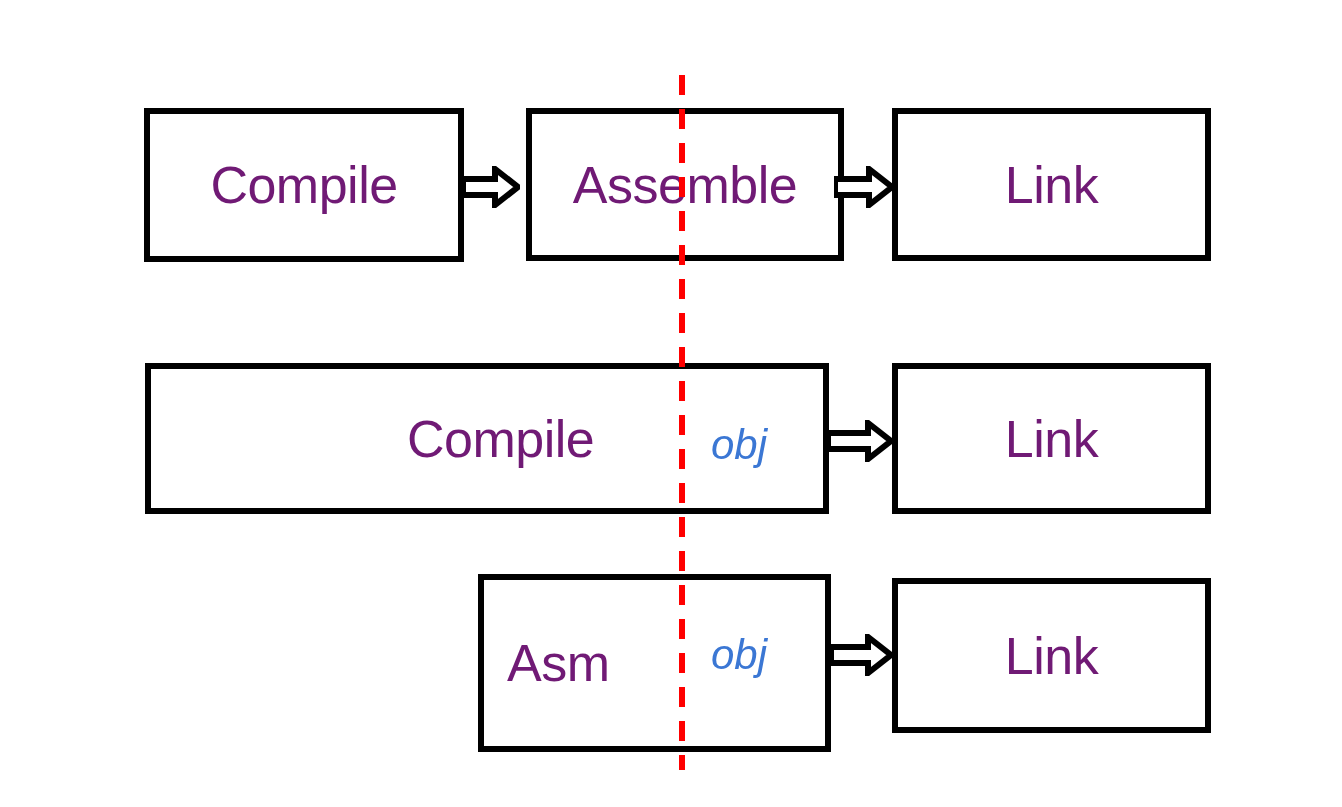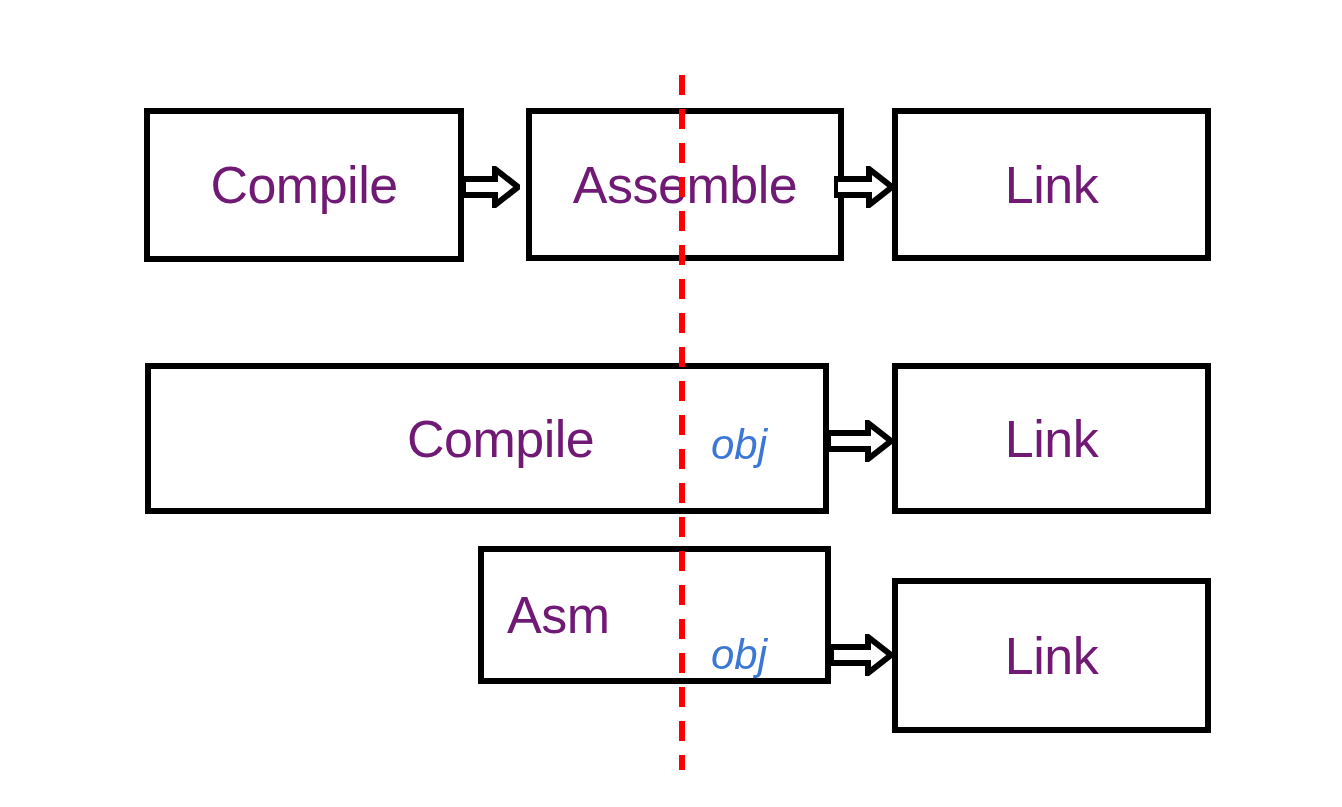--- a/index.html
+++ b/index.html
@@ -101,21 +101,21 @@
   <div class="arrow" style="left:827px; top:420px;">
     <svg width="66" height="42" viewBox="0 0 66 42">
       <path d="M1,13 L41,13 L41,3 L64,21 L41,39 L41,29 L1,29 Z" fill="#ffffff" stroke="#000000" stroke-width="6" stroke-linejoin="miter"></path>
     </svg>
   </div>
 
   <div class="box" style="left:892px; top:363px; width:319px; height:151px;">
     <span class="box-label lbl-xl center-label">Link</span>
   </div>
 
-  <div class="box" style="left:478px; top:546px; width:353px; height:138px;">
+  <div class="box" style="left:478px; top:574px; width:353px; height:178px;">
     <span class="box-label lbl-xl" style="position:absolute; left:23px;">Asm</span>
   </div>
   <span class="obj-tag" style="left:711px; top:634px; color:#3b77d4;">obj</span>
 
   <div class="arrow" style="left:830px; top:634px;">
     <svg width="63" height="42" viewBox="0 0 63 42">
       <path d="M1,13 L38,13 L38,3 L61,21 L38,39 L38,29 L1,29 Z" fill="#ffffff" stroke="#000000" stroke-width="6" stroke-linejoin="miter"></path>
     </svg>
   </div>
 

